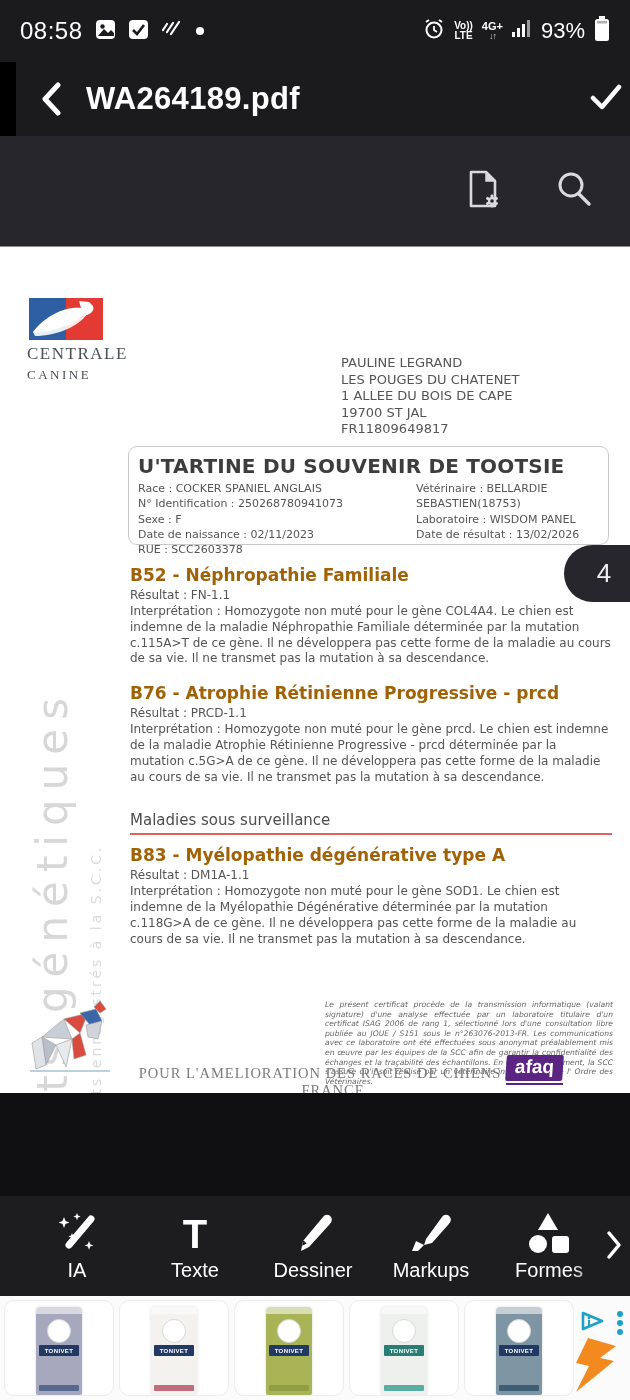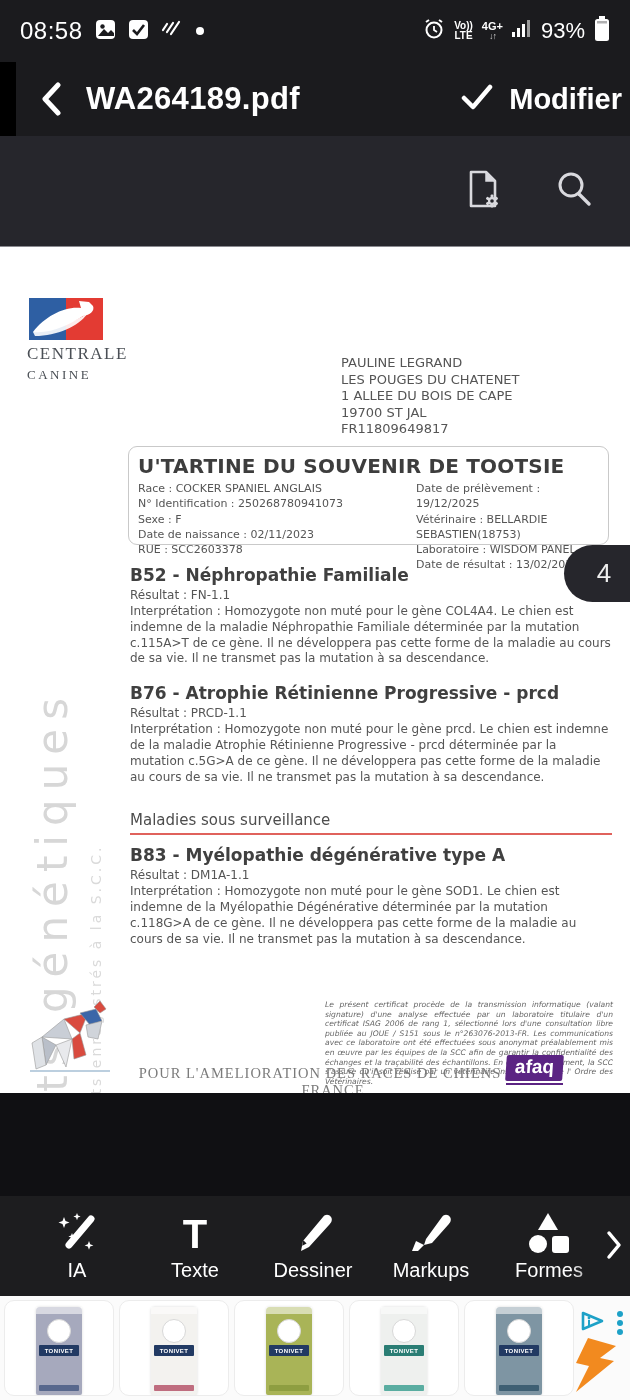--- a/index.html
+++ b/index.html
@@ -57,21 +57,21 @@
   .wm-large { position:absolute; left:52px; top:690px; transform:translate(-50%,-50%) rotate(-90deg);
     white-space:nowrap; font-family:"DejaVu Sans", sans-serif; font-size:42px; color:#d7d7d7; letter-spacing:9px; }
   .wm-small { position:absolute; left:96px; top:738px; transform:translate(-50%,-50%) rotate(-90deg);
     white-space:nowrap; font-family:"DejaVu Sans", sans-serif; font-size:14px; color:#dadada; letter-spacing:3px; }
 
   .doc-body { position:absolute; left:130px; top:318px; width:482px; font-family:"DejaVu Sans", sans-serif; }
   .sec-header { font-size:15px; color:#4d4d4d; padding-bottom:4px; margin-bottom:10px; }
   .sec-header.u1 { border-bottom:2px solid #cf3630; }
   .sec-header.u2 { border-bottom:2px solid #e0625c; }
   .entry { margin-bottom:16px; }
-  .entry-title { font-size:17px; font-weight:700; color:#404040; margin-bottom:3px; }
+  .entry-title { font-size:17px; font-weight:700; color:#a16207; margin-bottom:3px; }
   .entry-result { font-size:12px; color:#555; margin-bottom:2px; }
   .entry-interp { font-size:12px; color:#555; line-height:15.8px; }
   .spacer18 { height:10px; }
 
   .page-badge { position:absolute; right:0; top:298px; width:66px; height:57px; background:#26262c;
     border-top-left-radius:29px; border-bottom-left-radius:29px; display:flex; align-items:center; justify-content:center; }
   .page-badge span { color:#eee; font-size:26px; padding-left:14px; }
 
   .footer-art { position:absolute; left:22px; top:752px; }
   .legal { position:absolute; left:325px; top:753px; width:288px; font-family:"DejaVu Sans", sans-serif;
@@ -197,21 +197,20 @@
           <polyline points="18,3 5,17 18,31" fill="none" stroke="#fff" stroke-width="5" stroke-linecap="round" stroke-linejoin="round"></polyline>
         </svg>
     </span>
     <span class="tb-title">WA264189.pdf</span>
     <span class="tb-right">
       <span>
         <svg width="32" height="26" viewBox="0 0 32 26">
             <polyline points="3,14 12,23 29,3" fill="none" stroke="#fff" stroke-width="4.5" stroke-linecap="round" stroke-linejoin="round"></polyline>
           </svg>
       </span>
-      <span class="tb-action">Modifier</span>
     </span>
   </div>
 
   <div class="pdf-toolbar">
     <span>
       <svg width="40" height="42" viewBox="0 0 40 42">
         <path d="M9 4 H24 L33 13 V38 H9 Z" fill="none" stroke="#d9d9de" stroke-width="2.6" stroke-linejoin="round"></path>
         <path d="M24 4 V13 H33" fill="#d9d9de" stroke="#d9d9de" stroke-width="1.5"></path>
         <g fill="#d9d9de">
           <circle cx="30" cy="33" r="4"></circle>
@@ -257,21 +256,20 @@
       <div class="info-title">U'TARTINE DU SOUVENIR DE TOOTSIE</div>
       <div class="info-cols">
         <div class="info-col left">
           <div>Race : COCKER SPANIEL ANGLAIS</div>
           <div>N° Identification : 250268780941073</div>
           <div>Sexe : F</div>
           <div>Date de naissance : 02/11/2023</div>
           <div>RUE : SCC2603378</div>
         </div>
         <div class="info-col right">
-          <div>Date de prélèvement : 19/12/2025</div>
           <div>Vétérinaire : BELLARDIE SEBASTIEN(18753)</div>
           <div>Laboratoire : WISDOM PANEL</div>
           <div>Date de résultat : 13/02/2026</div>
         </div>
       </div>
     </div>
 
     <div class="wm-large">Tests génétiques</div>
     <div class="wm-small">Tests enregistrés à la S.C.C.</div>
 

